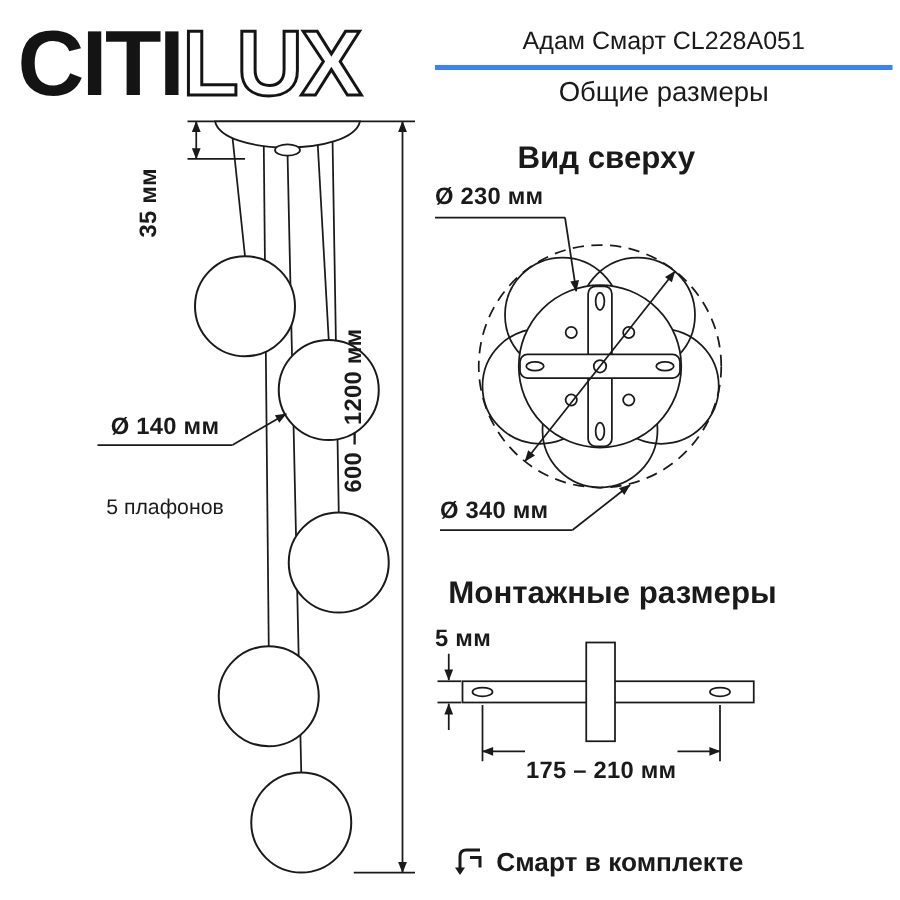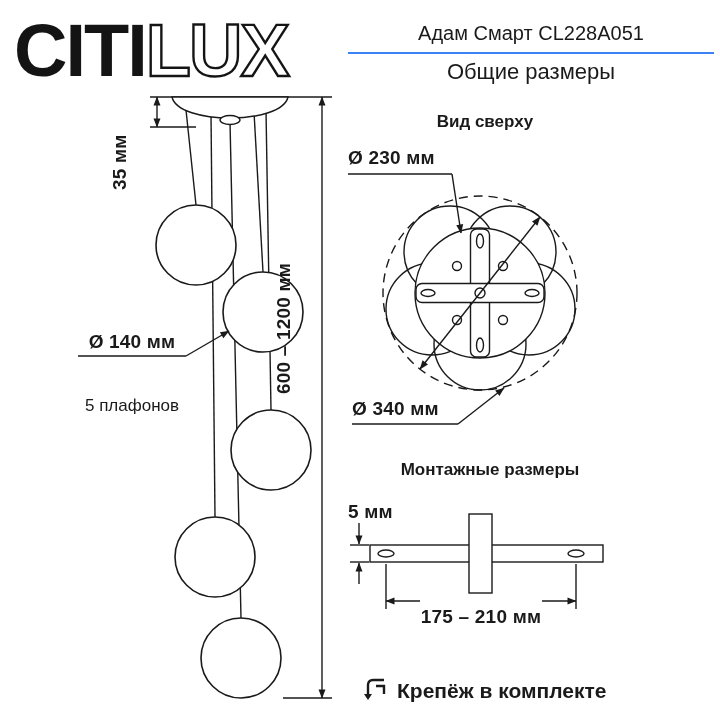--- a/index.html
+++ b/index.html
@@ -14,39 +14,39 @@
   .stage { position:absolute; inset:0; width:720px; height:720px; }
   svg.lineart { position:absolute; left:0; top:0; z-index:1; }
   .ln { stroke:#1a1a1a; stroke-width:1.4; fill:none; }
   .wf { fill:#ffffff; }
   .thick { stroke-width:1.6; }
   .dash { stroke-dasharray:9 6; }
 
   .label { position:absolute; z-index:2; white-space:nowrap; }
   .dim   { font-size:19px; font-weight:bold; letter-spacing:0.2px; }
   .small { font-size:17px; font-weight:normal; }
-  .sec-title { font-size:17px; font-weight:bold; }
+  .sec-title { font-size:25px; font-weight:bold; }
   .center { text-align:center; }
 
   .vlabel {
     position:absolute; z-index:2; white-space:nowrap;
     height:22px; line-height:22px;
     transform-origin:left bottom;
     transform:rotate(-90deg);
   }
 
   .logo { position:absolute; left:12px; top:14px; z-index:2; }
 
   .header-right {
     position:absolute; left:348px; top:22px; width:366px;
     text-align:center; z-index:2;
   }
   .header-model {
     font-size:20px; padding-bottom:7px;
-    border-bottom:2px solid #3b82f6;
+    border-bottom:4px solid #3b82f6;
   }
   .header-subtitle { font-size:22px; padding-top:5px; }
 
   .footer-note {
     position:absolute; left:397px; top:679px; z-index:2;
     font-size:21px; font-weight:bold; white-space:nowrap;
   }
   .footer-icon { position:absolute; left:362px; top:675px; z-index:2; }
 </style>
 </head>
@@ -183,15 +183,15 @@
 
   <div class="label dim" style="left:348px; top:501px;">5 мм</div>
 
   <div class="label dim center" style="left:381px; top:590px; width:200px;margin-top:16px;">175 – 210 мм</div>
 
   <svg class="footer-icon" width="28" height="28" viewBox="0 0 28 28">
     <path d="M22,5 H11 Q6,5 6,10 V23" stroke="#1a1a1a" stroke-width="2.4" fill="none"></path>
     <path d="M2,19 L6,25 L10,19 Z" fill="#1a1a1a"></path>
     <path d="M14,11 H22 V19" stroke="#1a1a1a" stroke-width="2.4" fill="none"></path>
   </svg>
-  <div class="footer-note">Крепёж в комплекте</div>
+  <div class="footer-note">Смарт в комплекте</div>
 
 </div>
 
 </body></html>

